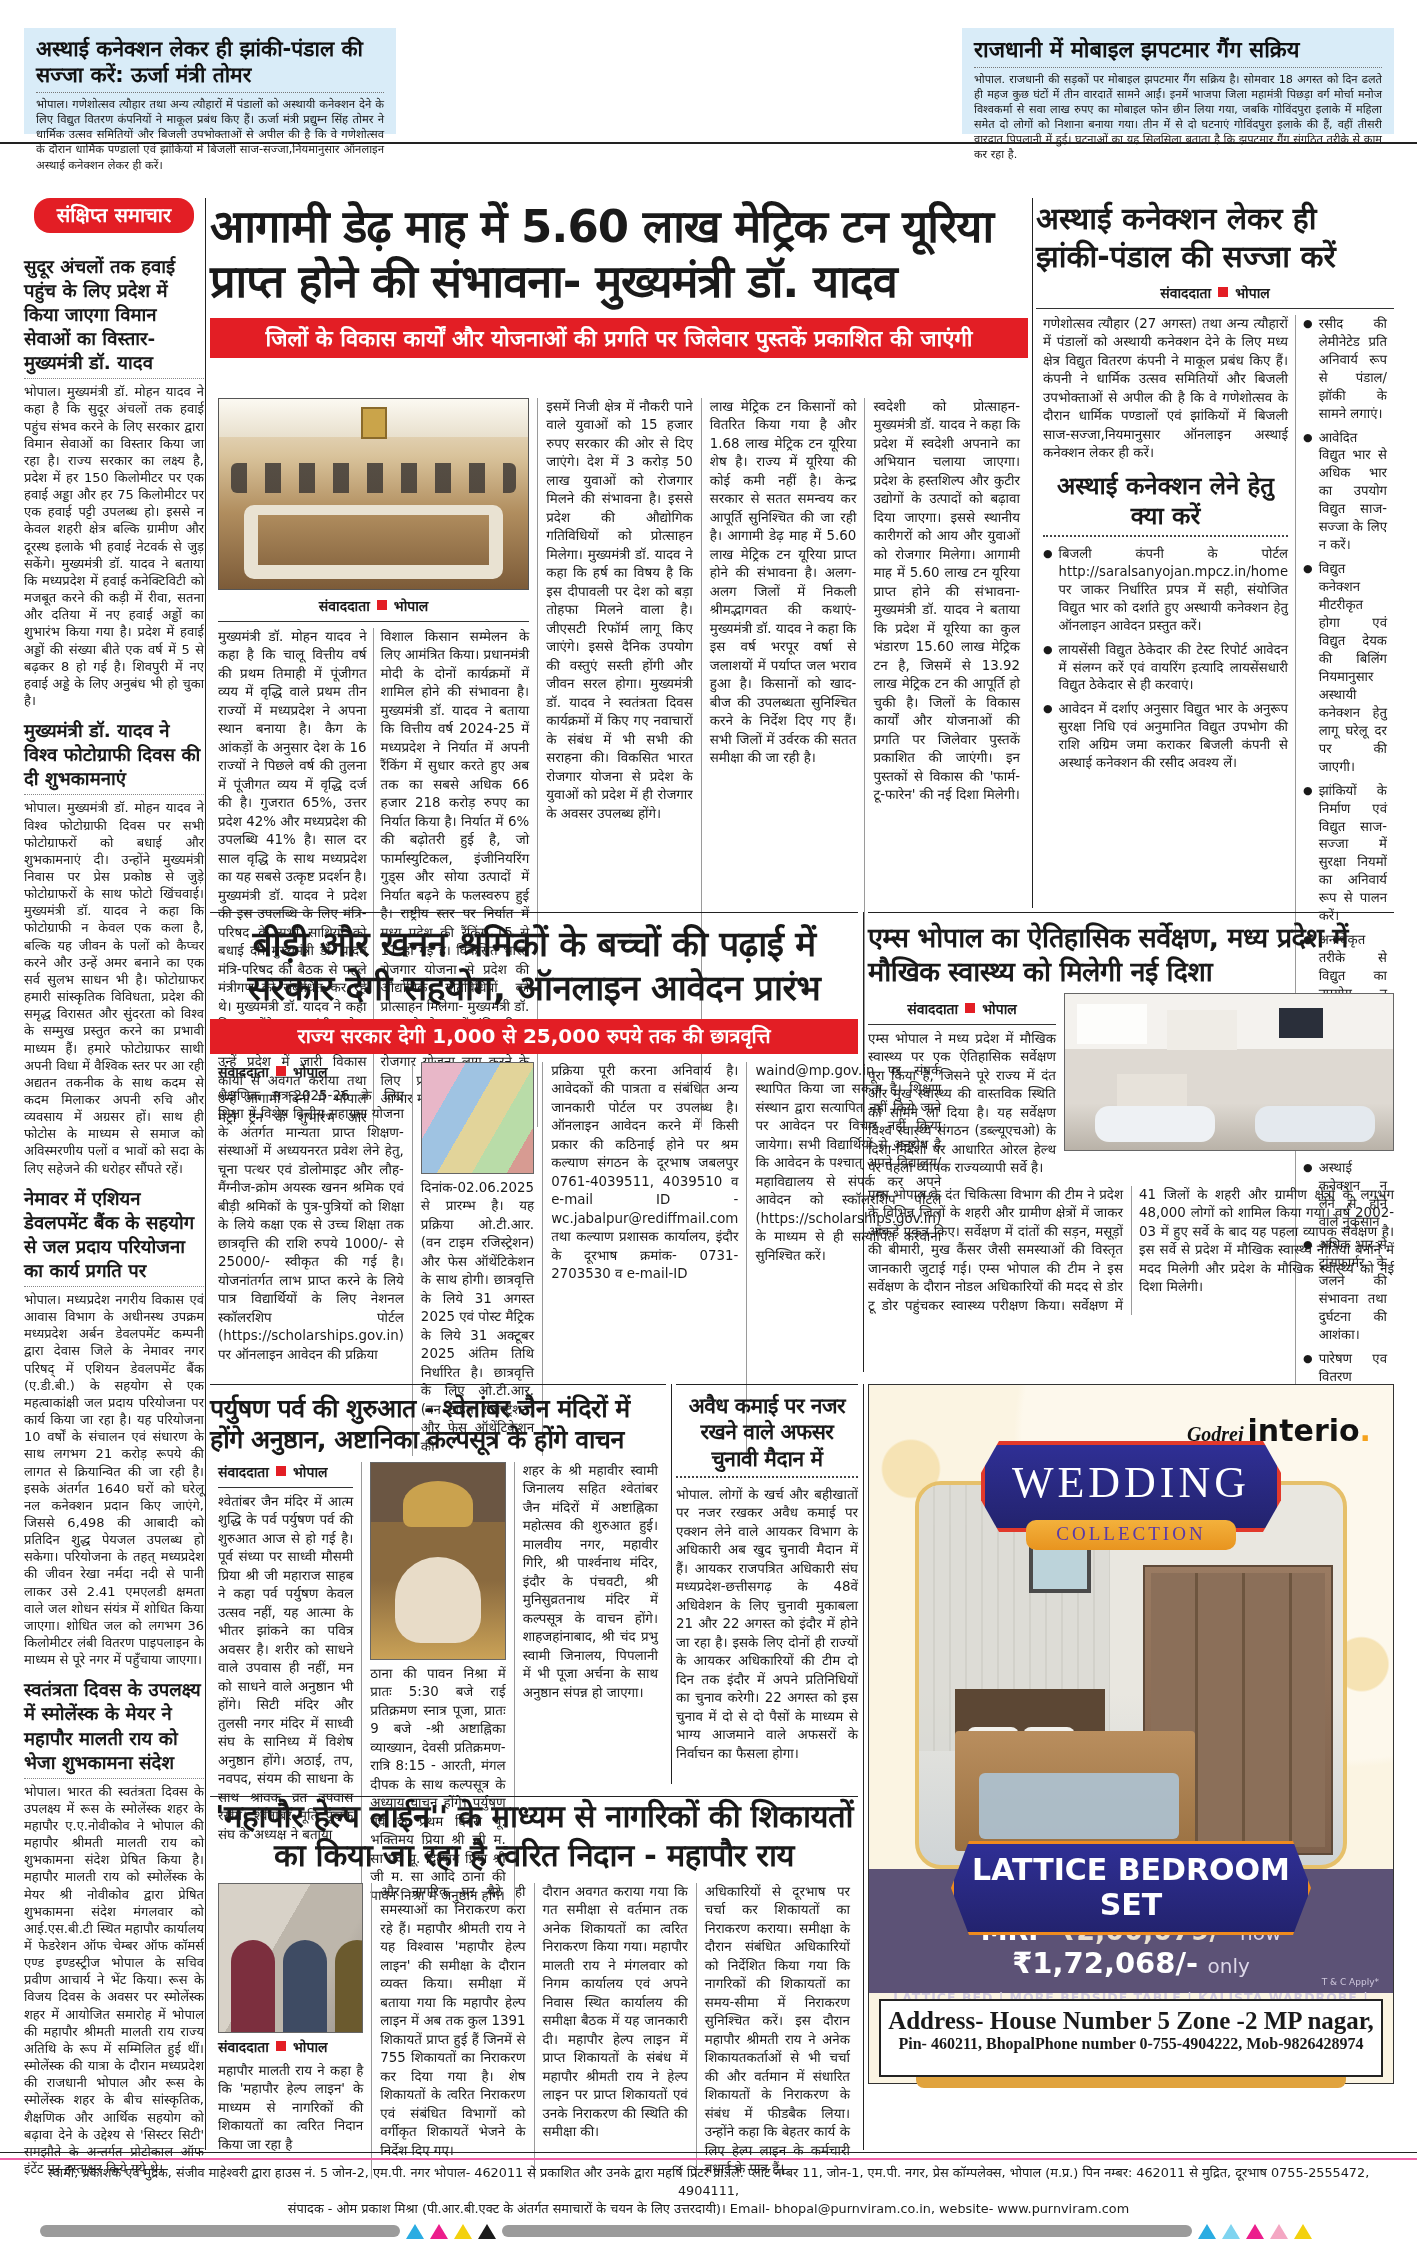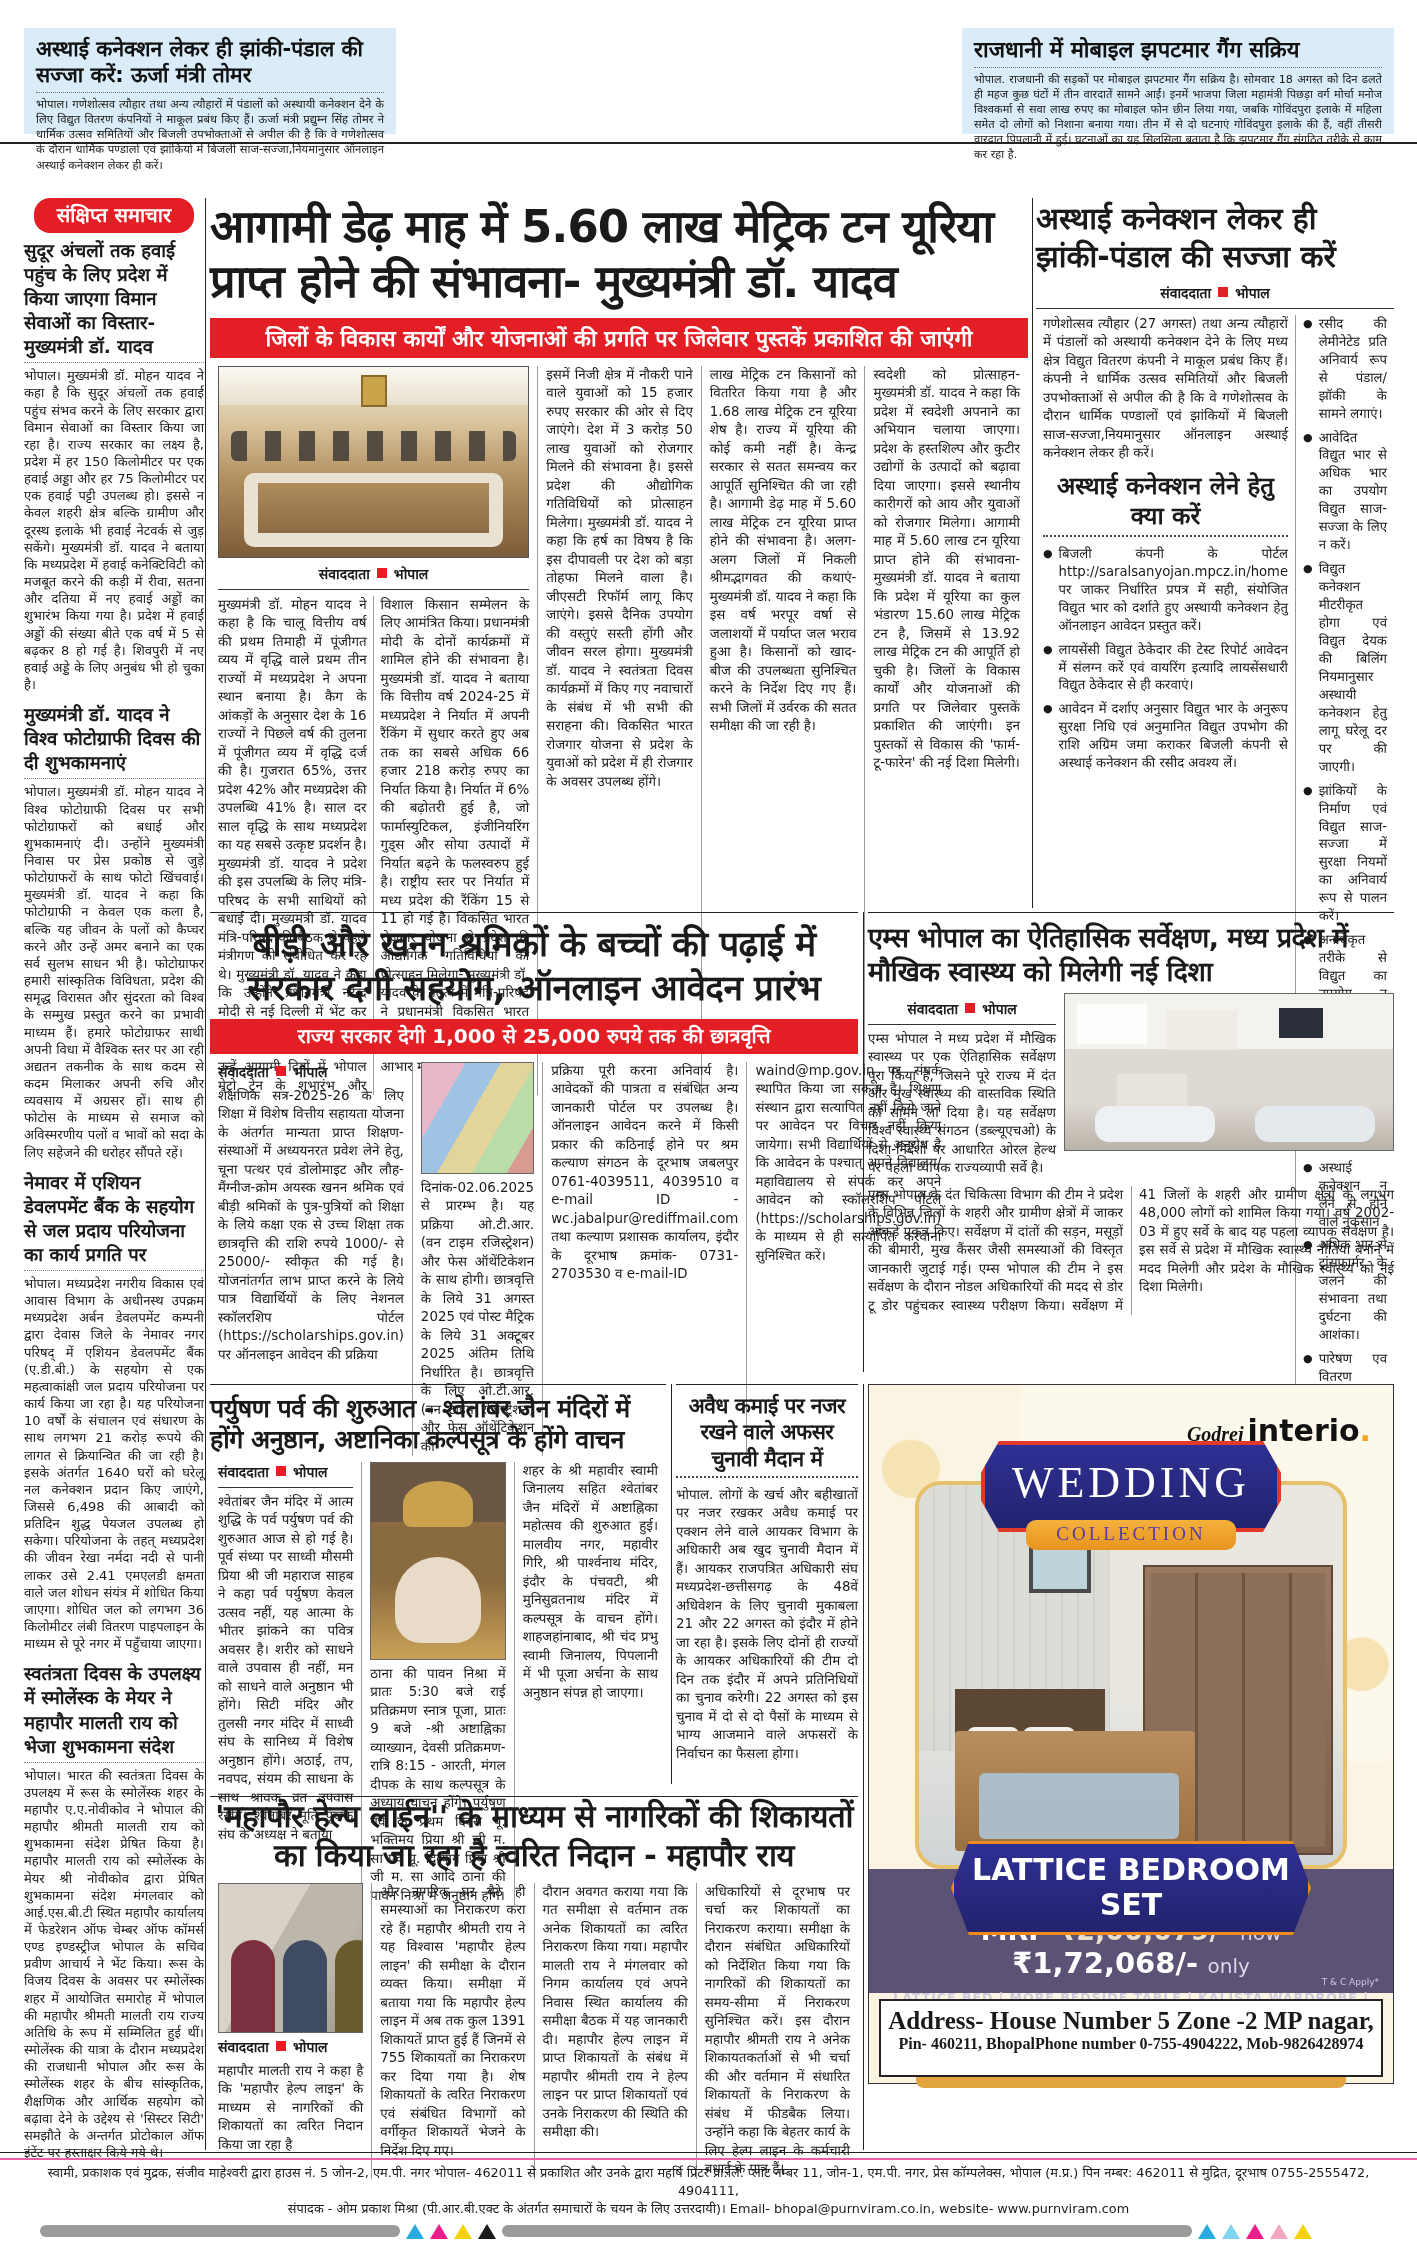--- a/index.html
+++ b/index.html
@@ -17,34 +17,34 @@
   .mh-big { font-size:84px; font-weight:700; letter-spacing:-2px; line-height:1; position:absolute; left:0; right:0; top:14px; }
   .mh-strip { position:absolute; left:155px; right:8px; bottom:0; height:26px; display:flex; }
   .mh-web { flex:1.1; background:#fdf8c0; font-family:"Liberation Serif", serif; font-weight:700; font-size:15px; display:flex; align-items:center; justify-content:center; }
   .mh-date { flex:1; background:#f4e432; font-weight:700; font-size:15px; display:flex; align-items:center; justify-content:center; }
   .mh-page { width:26px; background:#fff; font-size:21px; font-weight:400; display:flex; align-items:center; justify-content:center; font-family:"Liberation Serif", serif; }
   .hrule { position:absolute; background:#222; }
 
   
   #sidebar { left:24px; top:198px; width:180px; position:absolute; }
   .sb-pill { background:#e31e25; color:#fff; font-size:20px; font-weight:700; text-align:center;
-    border-radius:16px; padding:3px 10px 5px; width:160px; margin:0 auto 6px; }
+    border-radius:16px; padding:3px 10px 5px; width:160px; margin:0 auto 22px; }
   .sb-item .f-headline { font-size:18.5px; font-weight:700; line-height:1.3; border-bottom:1px dotted #888; padding-bottom:3px; margin-bottom:4px; }
   .sb-item .f-body { font-size:13px; line-height:1.32; text-align:justify; margin-bottom:10px; }
 
   
   #main-article { position:absolute; left:210px; top:200px; width:818px; }
   #main-article .headline { font-size:45px; font-weight:700; line-height:1.22; letter-spacing:-1px; }
   .red-band { background:#e31e25; color:#fff; font-weight:700; text-align:center; margin-top:8px; }
   #main-article .red-band { font-size:22px; padding:4px 6px 6px; }
   .byline { display:flex; align-items:center; justify-content:center; gap:7px; font-size:14px; font-weight:700; padding:6px 0; }
   .redsq { width:10px; height:10px; background:#e31e25; display:inline-block; }
   .body-txt { font-size:13.4px; line-height:1.38; text-align:justify; }
   .main-cols { display:flex; gap:0; margin-top:8px; }
-  .main-cols > div { padding:0 8px; }
+  .main-cols > div { padding:0 8px;margin-top:32px; }
   .main-cols > div + div { border-left:1px solid #9a9a9a; }
   .mc-photo { width:100%; height:192px; border:1px solid #555; position:relative; overflow:hidden;
     background:linear-gradient(180deg,#efe7d8 0%,#d9c39b 30%,#b08d5e 60%,#7c5b38 100%); }
   .mc-photo .ceiling { position:absolute; top:0; left:0; right:0; height:38px; background:linear-gradient(#fbf9f2,#e8e0cd); }
   .mc-photo .table { position:absolute; left:8%; right:8%; bottom:10px; height:74px; border:14px solid #e9e2d2; border-top-width:10px; background:transparent; border-radius:10px; }
   .mc-photo .frame { position:absolute; top:8px; left:46%; width:26px; height:32px; background:#caa44a; border:2px solid #8a6a2a; }
   .mc-photo .people { position:absolute; left:4%; right:4%; top:64px; height:30px;
     background:repeating-linear-gradient(90deg,#3f3a36 0 16px,transparent 16px 34px); border-radius:6px; opacity:.85; }
 
   

